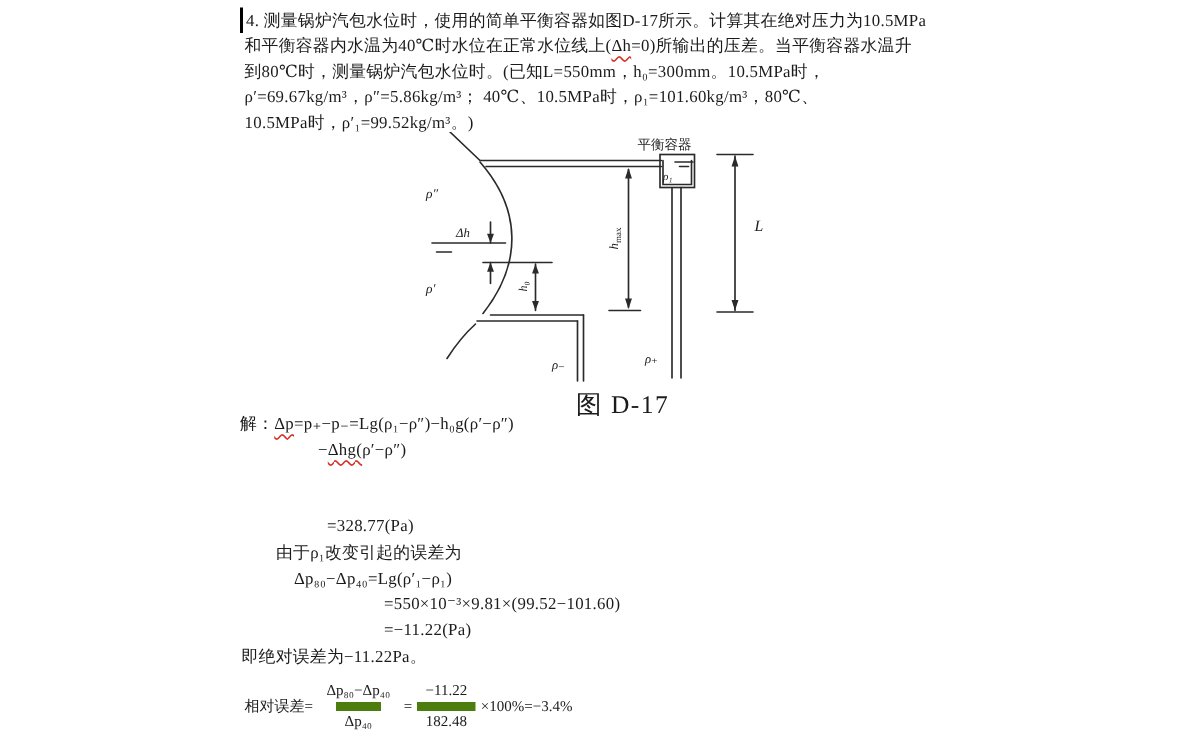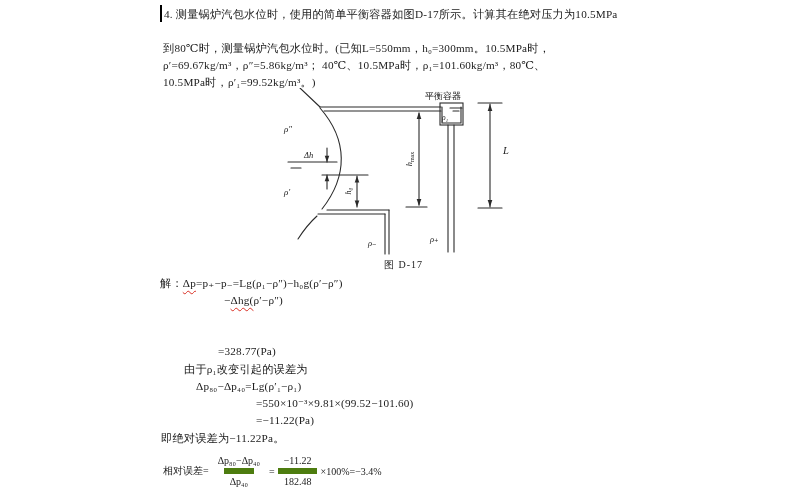--- a/index.html
+++ b/index.html
@@ -6,36 +6,37 @@
   .page{
     position:relative;width:800px;height:500px;background:#ffffff;overflow:hidden;
     font-family:"Liberation Serif","DejaVu Serif",serif;color:#1b1b1b;
   }
   .ln{position:absolute;white-space:nowrap;font-size:11.2px;line-height:15px;letter-spacing:.2px;}
   .wavy{
     text-decoration-line:underline;text-decoration-style:wavy;
     text-decoration-color:#d93025;text-decoration-thickness:1px;text-underline-offset:3px;
   }
   .cursorbar{position:absolute;left:160px;top:5px;width:2px;height:17px;background:#000;}
-  .caption{position:absolute;white-space:nowrap;font-size:10px;letter-spacing:1px;}
+  .caption{position:absolute;white-space:nowrap;font-size:17px;letter-spacing:1px;}
   .relrow{position:absolute;display:flex;align-items:center;font-size:10px;white-space:nowrap;}
   .frac{display:flex;flex-direction:column;align-items:center;margin:0 3px;}
   .frac .num{padding:0 6px 2px;}
   .frac .den{border-top:6px solid #4d7c0f;padding:2px 6px 0;}
   .diagram{position:absolute;left:275px;top:88px;}
   svg text{fill:#1b1b1b;}
 </style>
 </head>
 <body>
 
 <div class="page">
 
   <div class="cursorbar"></div>
 
   <div class="ln" style="left:164px;top:7px">4. 测量锅炉汽包水位时，使用的简单平衡容器如图D-17所示。计算其在绝对压力为10.5MPa</div>
+  <div class="ln" style="left:163px;top:24px"><span>和平衡容器内水温为40℃时水位在正常水位线上(</span><span class="wavy">Δh</span><span>=0)所输出的压差。当平衡容器水温升</span></div>
   <div class="ln" style="left:163px;top:41px">到80℃时，测量锅炉汽包水位时。(已知L=550mm，h₀=300mm。10.5MPa时，</div>
   <div class="ln" style="left:163px;top:58px">ρ′=69.67kg/m³，ρ″=5.86kg/m³；  40℃、10.5MPa时，ρ₁=101.60kg/m³，80℃、</div>
   <div class="ln" style="left:163px;top:75px">10.5MPa时，ρ′₁=99.52kg/m³。)</div>
 
   <svg class="diagram" width="240" height="172" viewBox="0 0 240 172" fill="none" stroke="#2a2a2a" stroke-width="1.1" stroke-linecap="round">
 
     <g>
       <path d="M25,0 L45,19"></path>
       <path d="M45,20 C73,52 73,88 47,121"></path>
       <path d="M42,128 Q32,137 23,151"></path>
@@ -109,21 +110,21 @@
       <text x="137" y="71" font-size="8.5" text-anchor="middle" transform="rotate(-90 137 71)"><tspan font-style="italic">h</tspan><tspan font-size="6" dy="2">max</tspan></text>
       <text x="228" y="66" font-size="10.5" font-style="italic">L</text>
       <text x="93" y="158" font-size="8.5" font-style="italic">ρ₋</text>
       <text x="155" y="154" font-size="8.5" font-style="italic">ρ₊</text>
     </g>
   </svg>
 
   <div class="caption" style="left:384px;top:258px">图 D-17</div>
 
   <div class="ln" style="left:160px;top:276px"><span>解：</span><span class="wavy">Δp</span><span>=p₊−p₋=Lg(ρ₁−ρ″)−h₀g(ρ′−ρ″)</span></div>
-  <div class="ln" style="left:224px;top:293px"><span>−</span><span class="wavy">Δhg(</span><span>ρ′−ρ″)</span></div>
+  <div class="ln" style="left:212px;top:293px"><span>−</span><span class="wavy">Δhg(</span><span>ρ′−ρ″)</span></div>
   <div class="ln" style="left:218px;top:344px">=328.77(Pa)</div>
   <div class="ln" style="left:184px;top:362px">由于ρ₁改变引起的误差为</div>
   <div class="ln" style="left:196px;top:379px">Δp₈₀−Δp₄₀=Lg(ρ′₁−ρ₁)</div>
   <div class="ln" style="left:256px;top:396px">=550×10⁻³×9.81×(99.52−101.60)</div>
   <div class="ln" style="left:256px;top:413px">=−11.22(Pa)</div>
   <div class="ln" style="left:161px;top:431px">即绝对误差为−11.22Pa。</div>
 
   <div class="relrow" style="left:163px;top:451px;height:40px">
     <span>相对误差=</span>
     <span class="frac">

